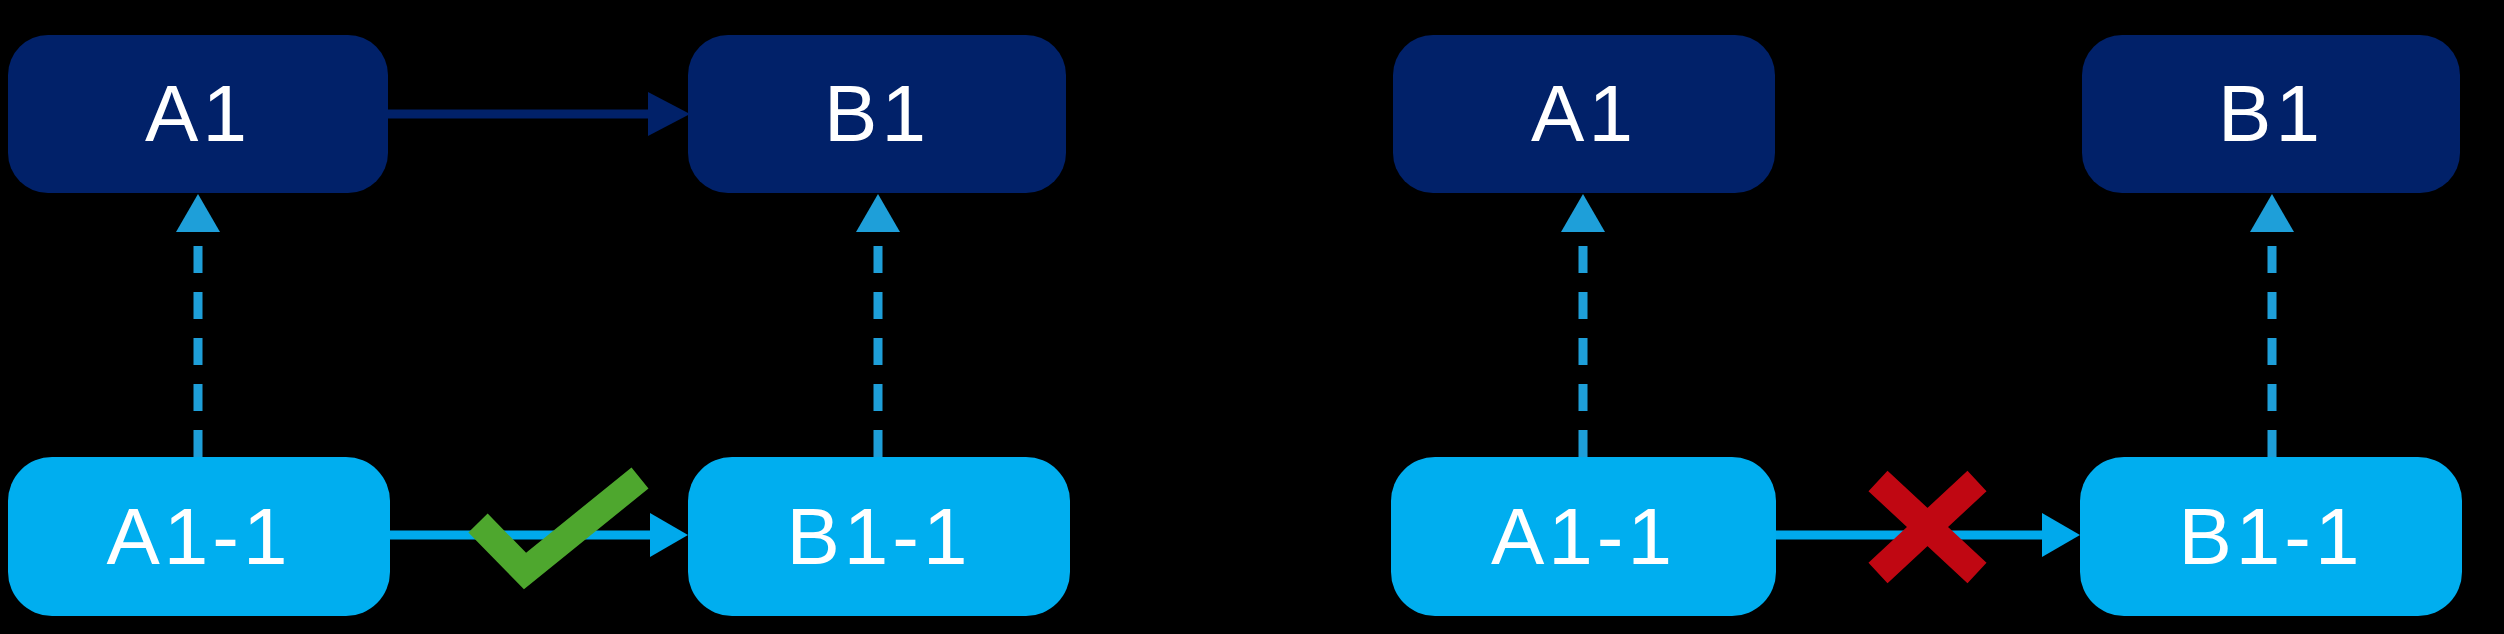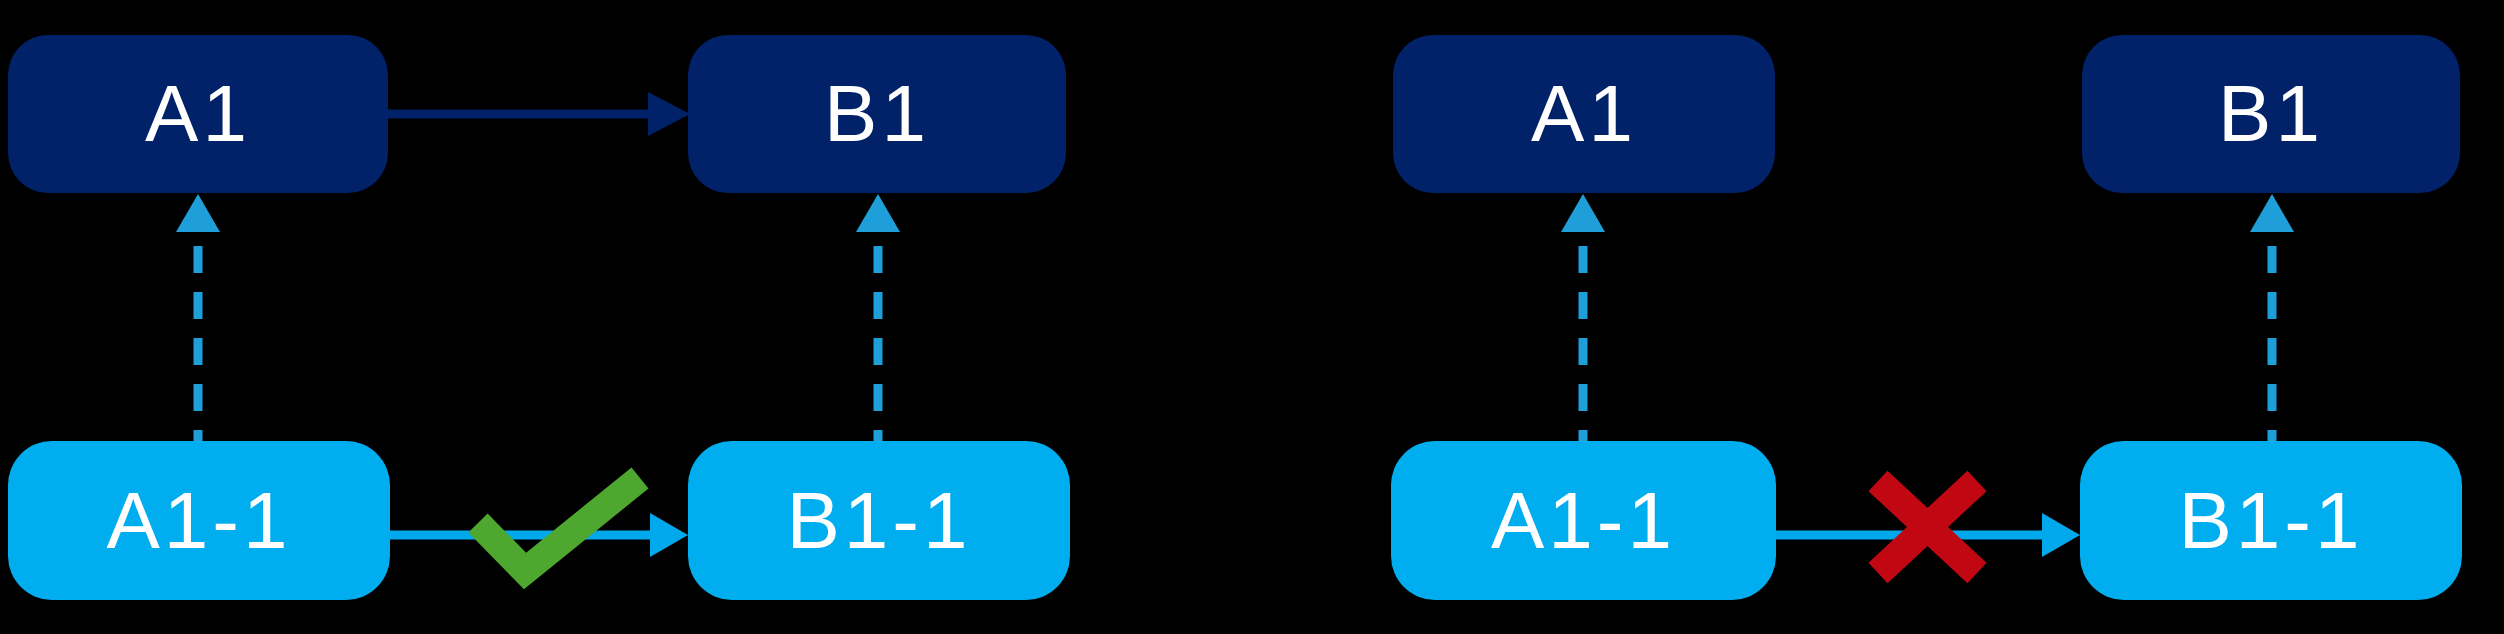--- a/index.html
+++ b/index.html
@@ -28,21 +28,21 @@
     line-height: 1;
   }
   .parent-node {
     height: 158px;
     top: 35px;
     border-radius: 40px;
     background: #012169;
   }
   .child-node {
     height: 159px;
-    top: 441px;
+    top: 457px;
     border-radius: 44px;
     background: #00AEEF;
   }
   .pos-l-a  { left: 8px;    width: 380px; }
   .pos-l-b  { left: 688px;  width: 378px; }
   .pos-r-a  { left: 1393px; width: 382px; }
   .pos-r-b  { left: 2082px; width: 378px; }
   .pos-l-a2 { left: 8px;    width: 382px; }
   .pos-l-b2 { left: 688px;  width: 382px; }
   .pos-r-a2 { left: 1391px; width: 385px; }

